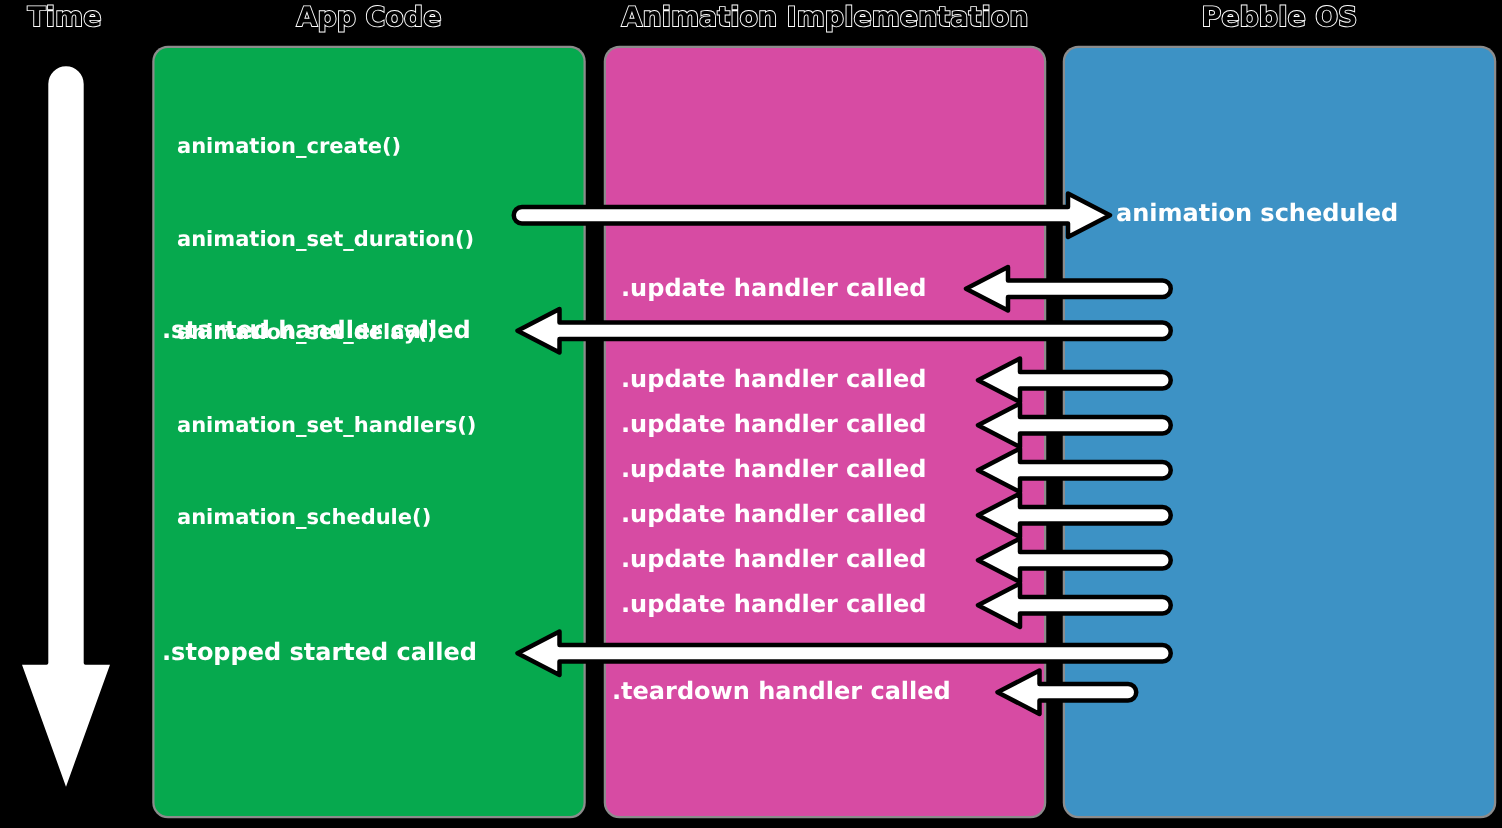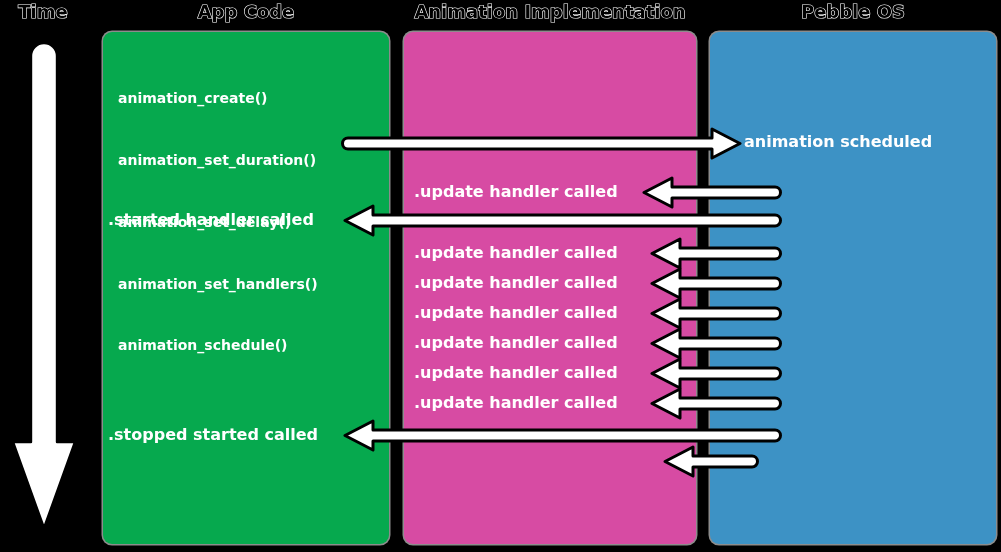--- a/index.html
+++ b/index.html
@@ -120,16 +120,17 @@
   <div class="lbl r" style="left:108px;width:232px;top:212px;">.started handler called</div>
   <div class="lbl r" style="left:108px;width:232px;top:427px;">.stopped started called</div>
 
   <div class="lbl l" style="left:414px;top:184px;">.update handler called</div>
   <div class="lbl l" style="left:414px;top:245px;">.update handler called</div>
   <div class="lbl l" style="left:414px;top:275px;">.update handler called</div>
   <div class="lbl l" style="left:414px;top:305px;">.update handler called</div>
   <div class="lbl l" style="left:414px;top:335px;">.update handler called</div>
   <div class="lbl l" style="left:414px;top:365px;">.update handler called</div>
   <div class="lbl l" style="left:414px;top:395px;">.update handler called</div>
+  <div class="lbl r" style="left:408px;width:252px;top:453px;">.teardown handler called</div>
 
   <div class="lbl l" style="left:744px;top:134px;">animation scheduled</div>
 
 </div>
 
 </body></html>

